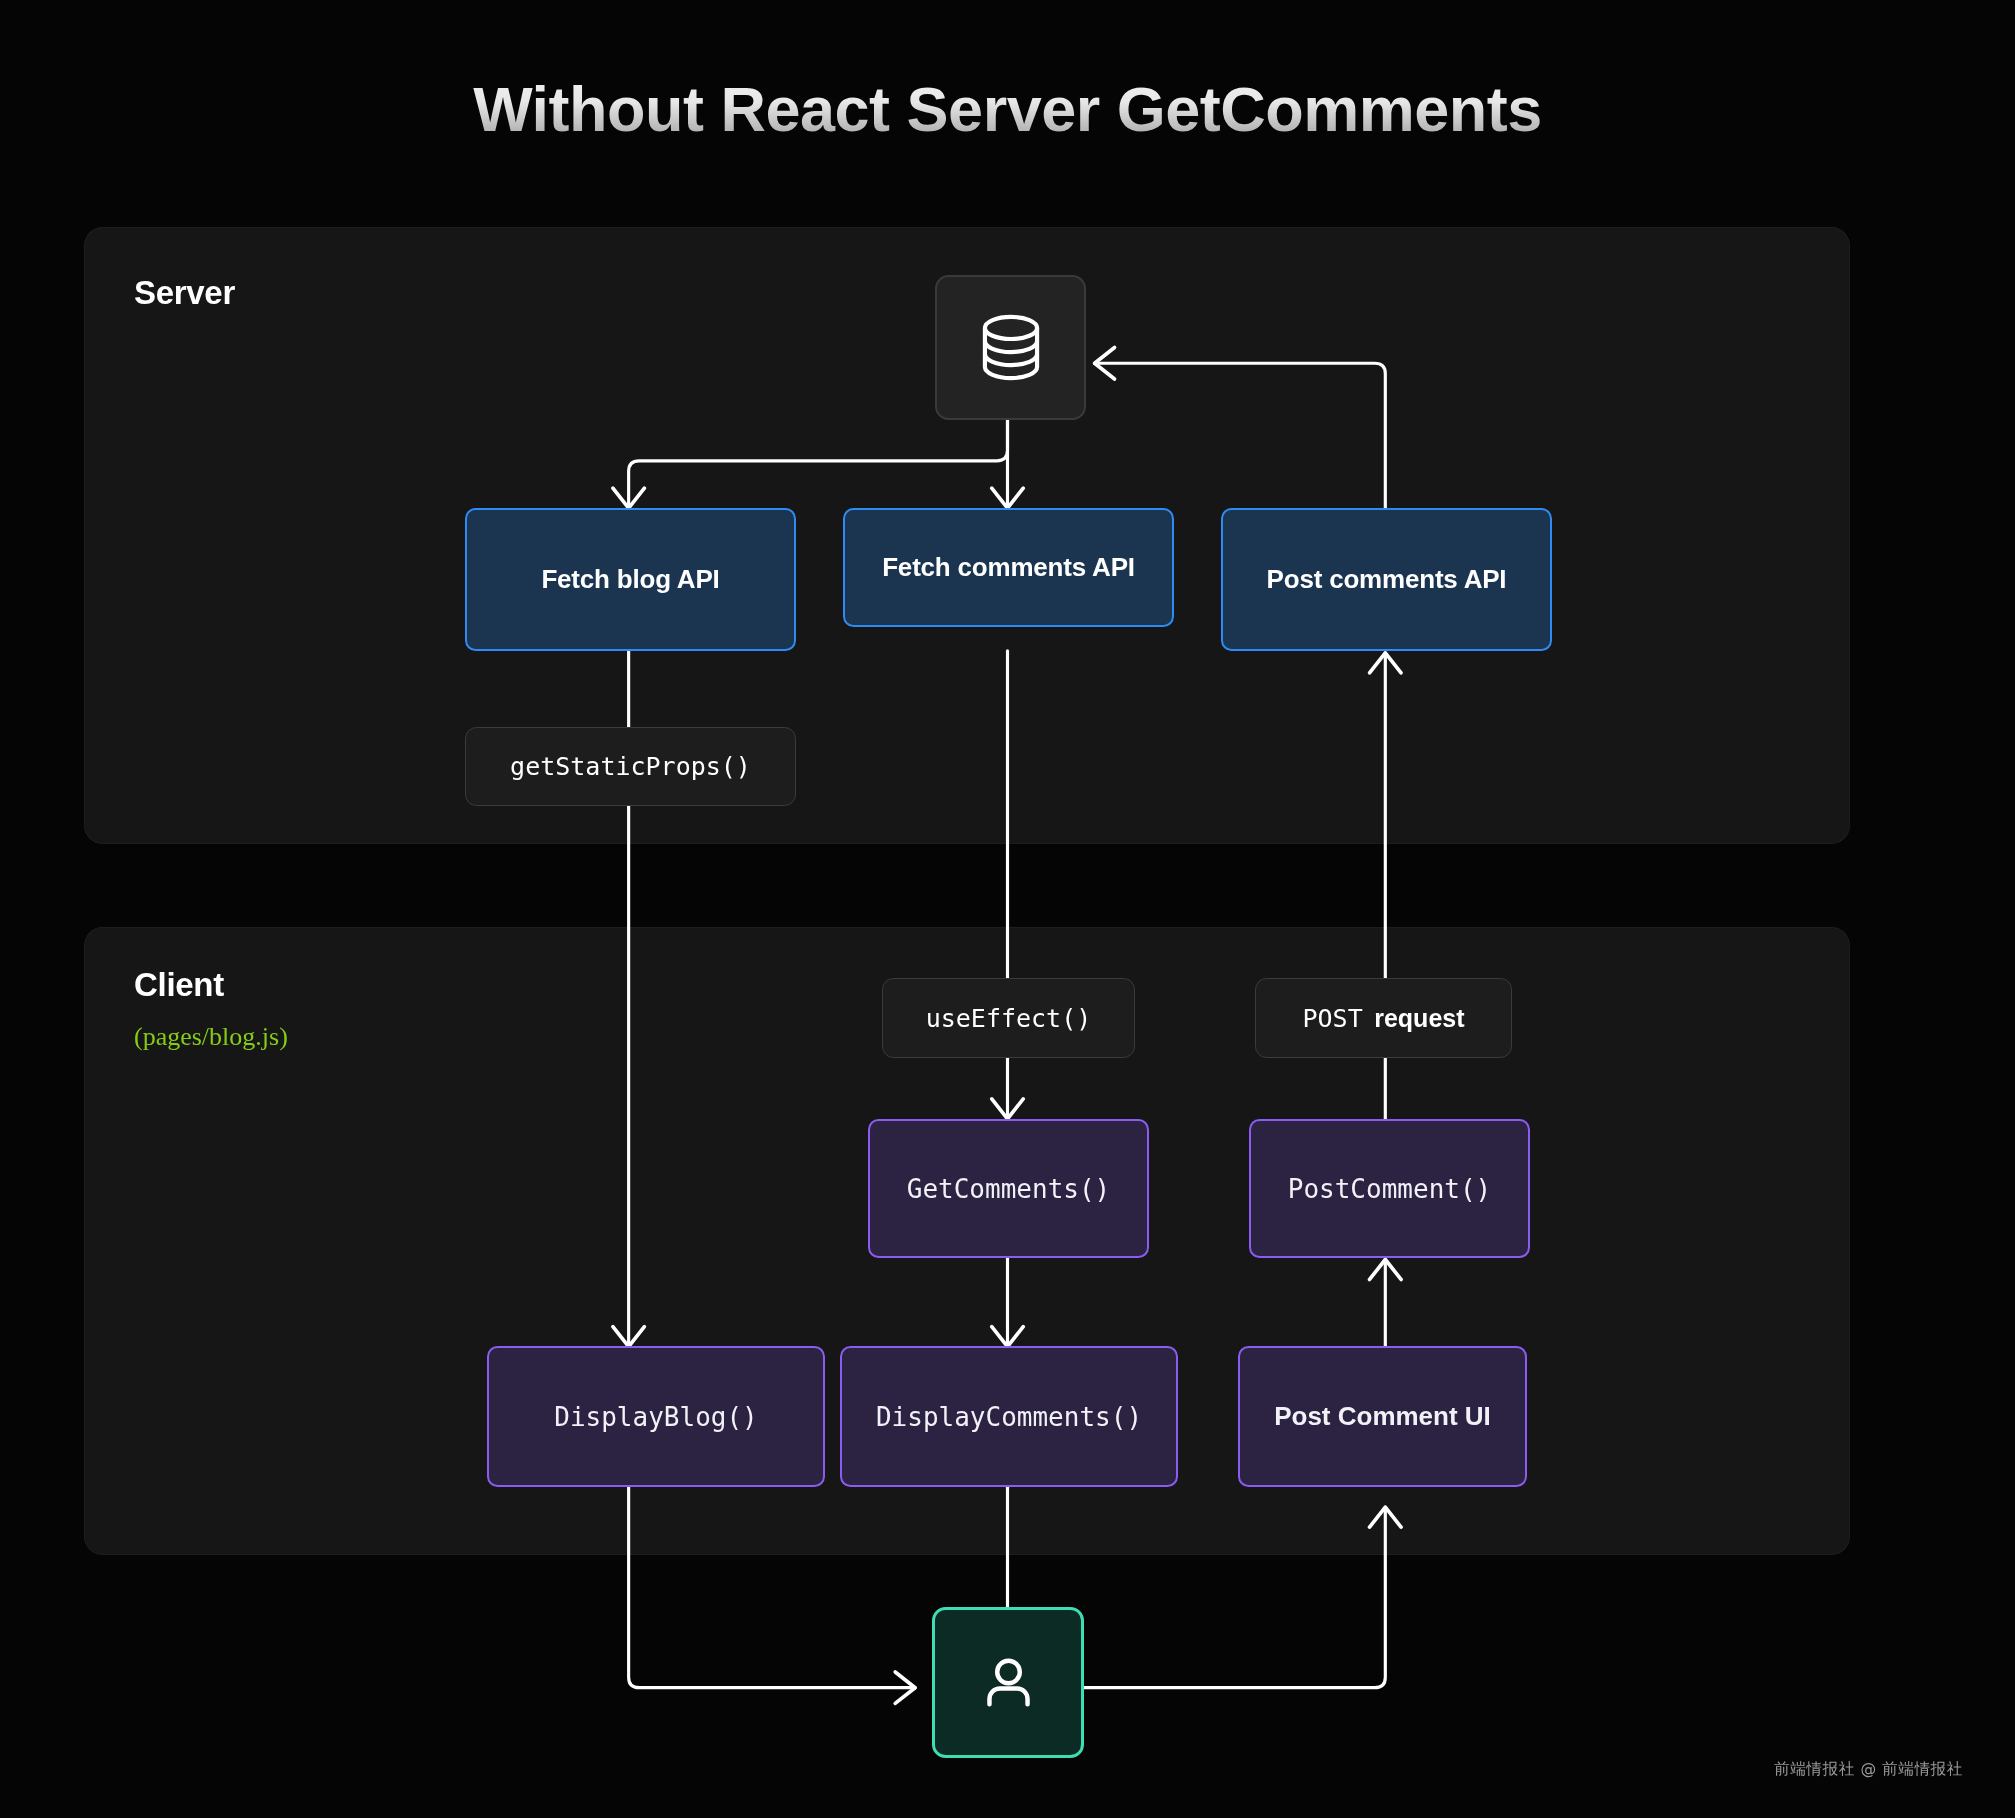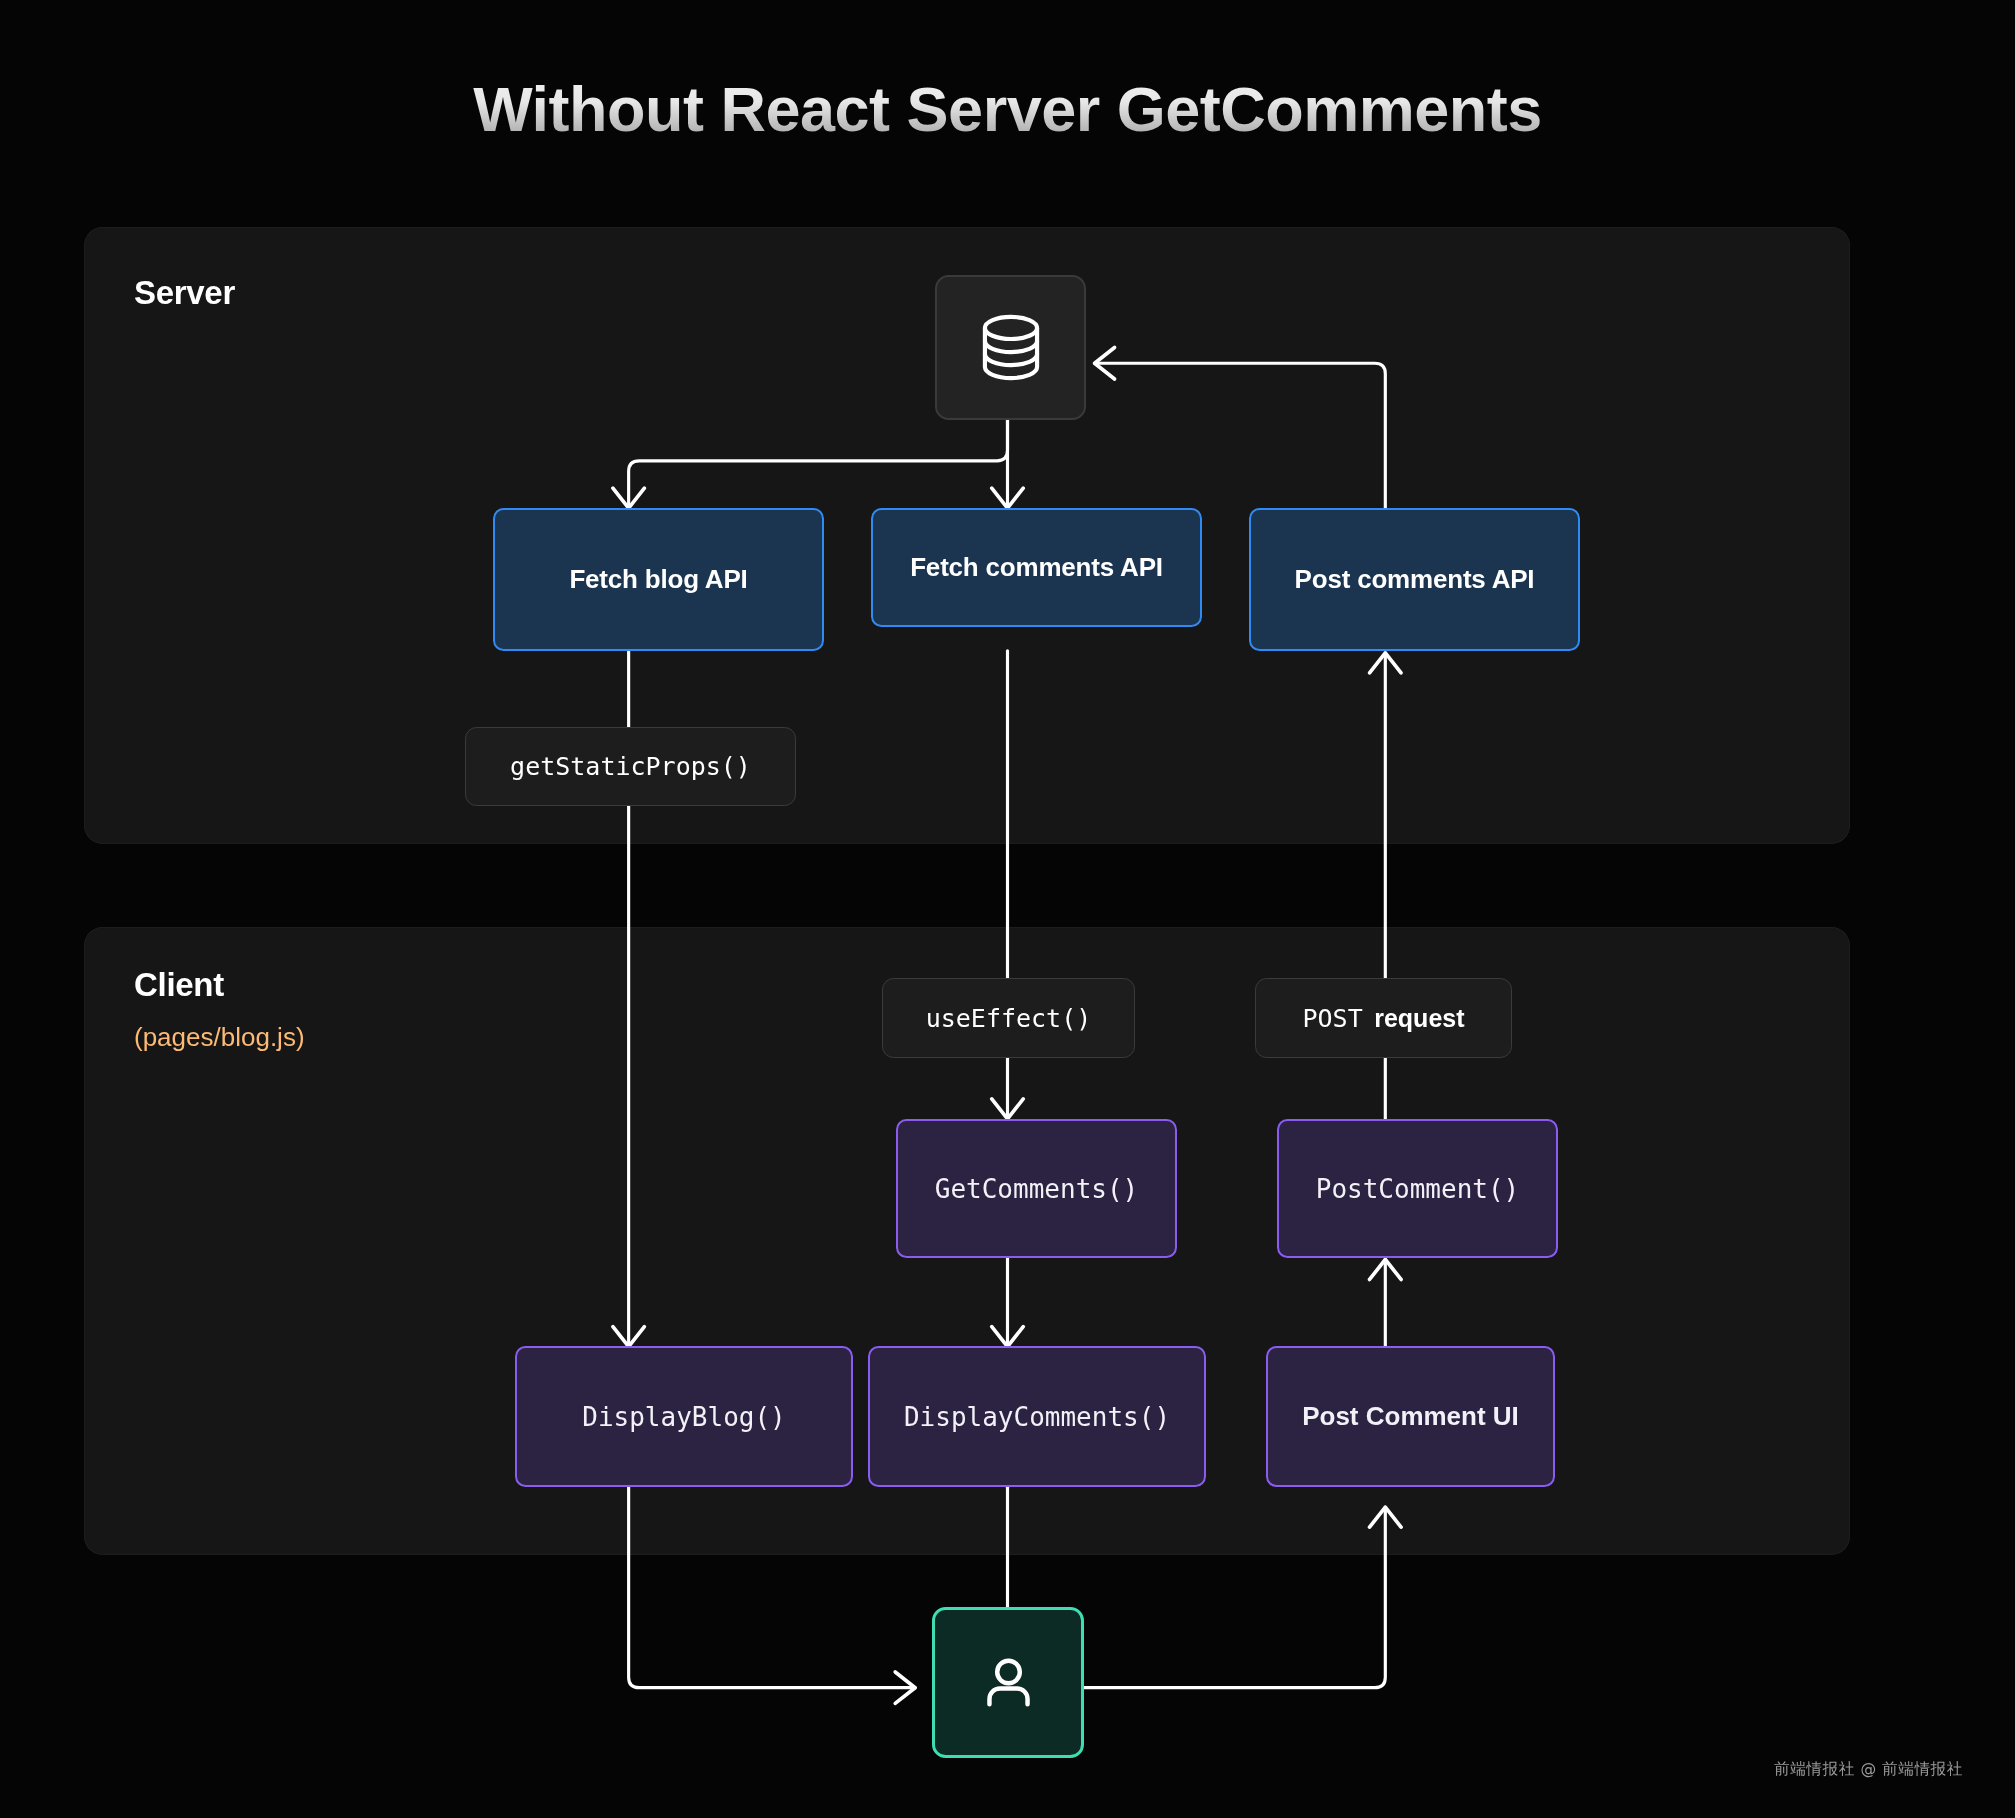--- a/index.html
+++ b/index.html
@@ -25,29 +25,29 @@
     box-shadow:inset 0 0 0 0.5px #242424;
   }
   #panel-server{left:84px;top:227px;width:1766px;height:617px;}
   #panel-client{left:84px;top:927px;width:1766px;height:628px;}
 
   .panel-title{
     position:absolute;font-size:33px;font-weight:700;color:#fff;
     letter-spacing:-0.3px;
   }
   .panel-sub{
-    position:absolute;font-size:26px;color:#fdba74;
-    font-family:Liberation Sans, sans-serif;
+    position:absolute;font-size:26px;color:#84cc16;
+    font-family:Liberation Serif, serif;
   }
 
   
   .node{
     position:absolute;border-radius:10.5px;display:flex;
     align-items:center;justify-content:center;text-align:center;
-    box-sizing:border-box;z-index:6;margin-left:28px;
+    box-sizing:border-box;z-index:6;
   }
   .node-blue{
     background:#1b3450;border:2.6px solid #2f8bf4;
     color:#fff;font-size:26px;font-weight:700;letter-spacing:-0.2px;
   }
   .node-purple{
     background:#2c2342;border:2.6px solid #8b5cf0;
     color:#f3f1f8;font-size:26px;
     font-family:"DejaVu Sans Mono","Liberation Mono",monospace;
   }

